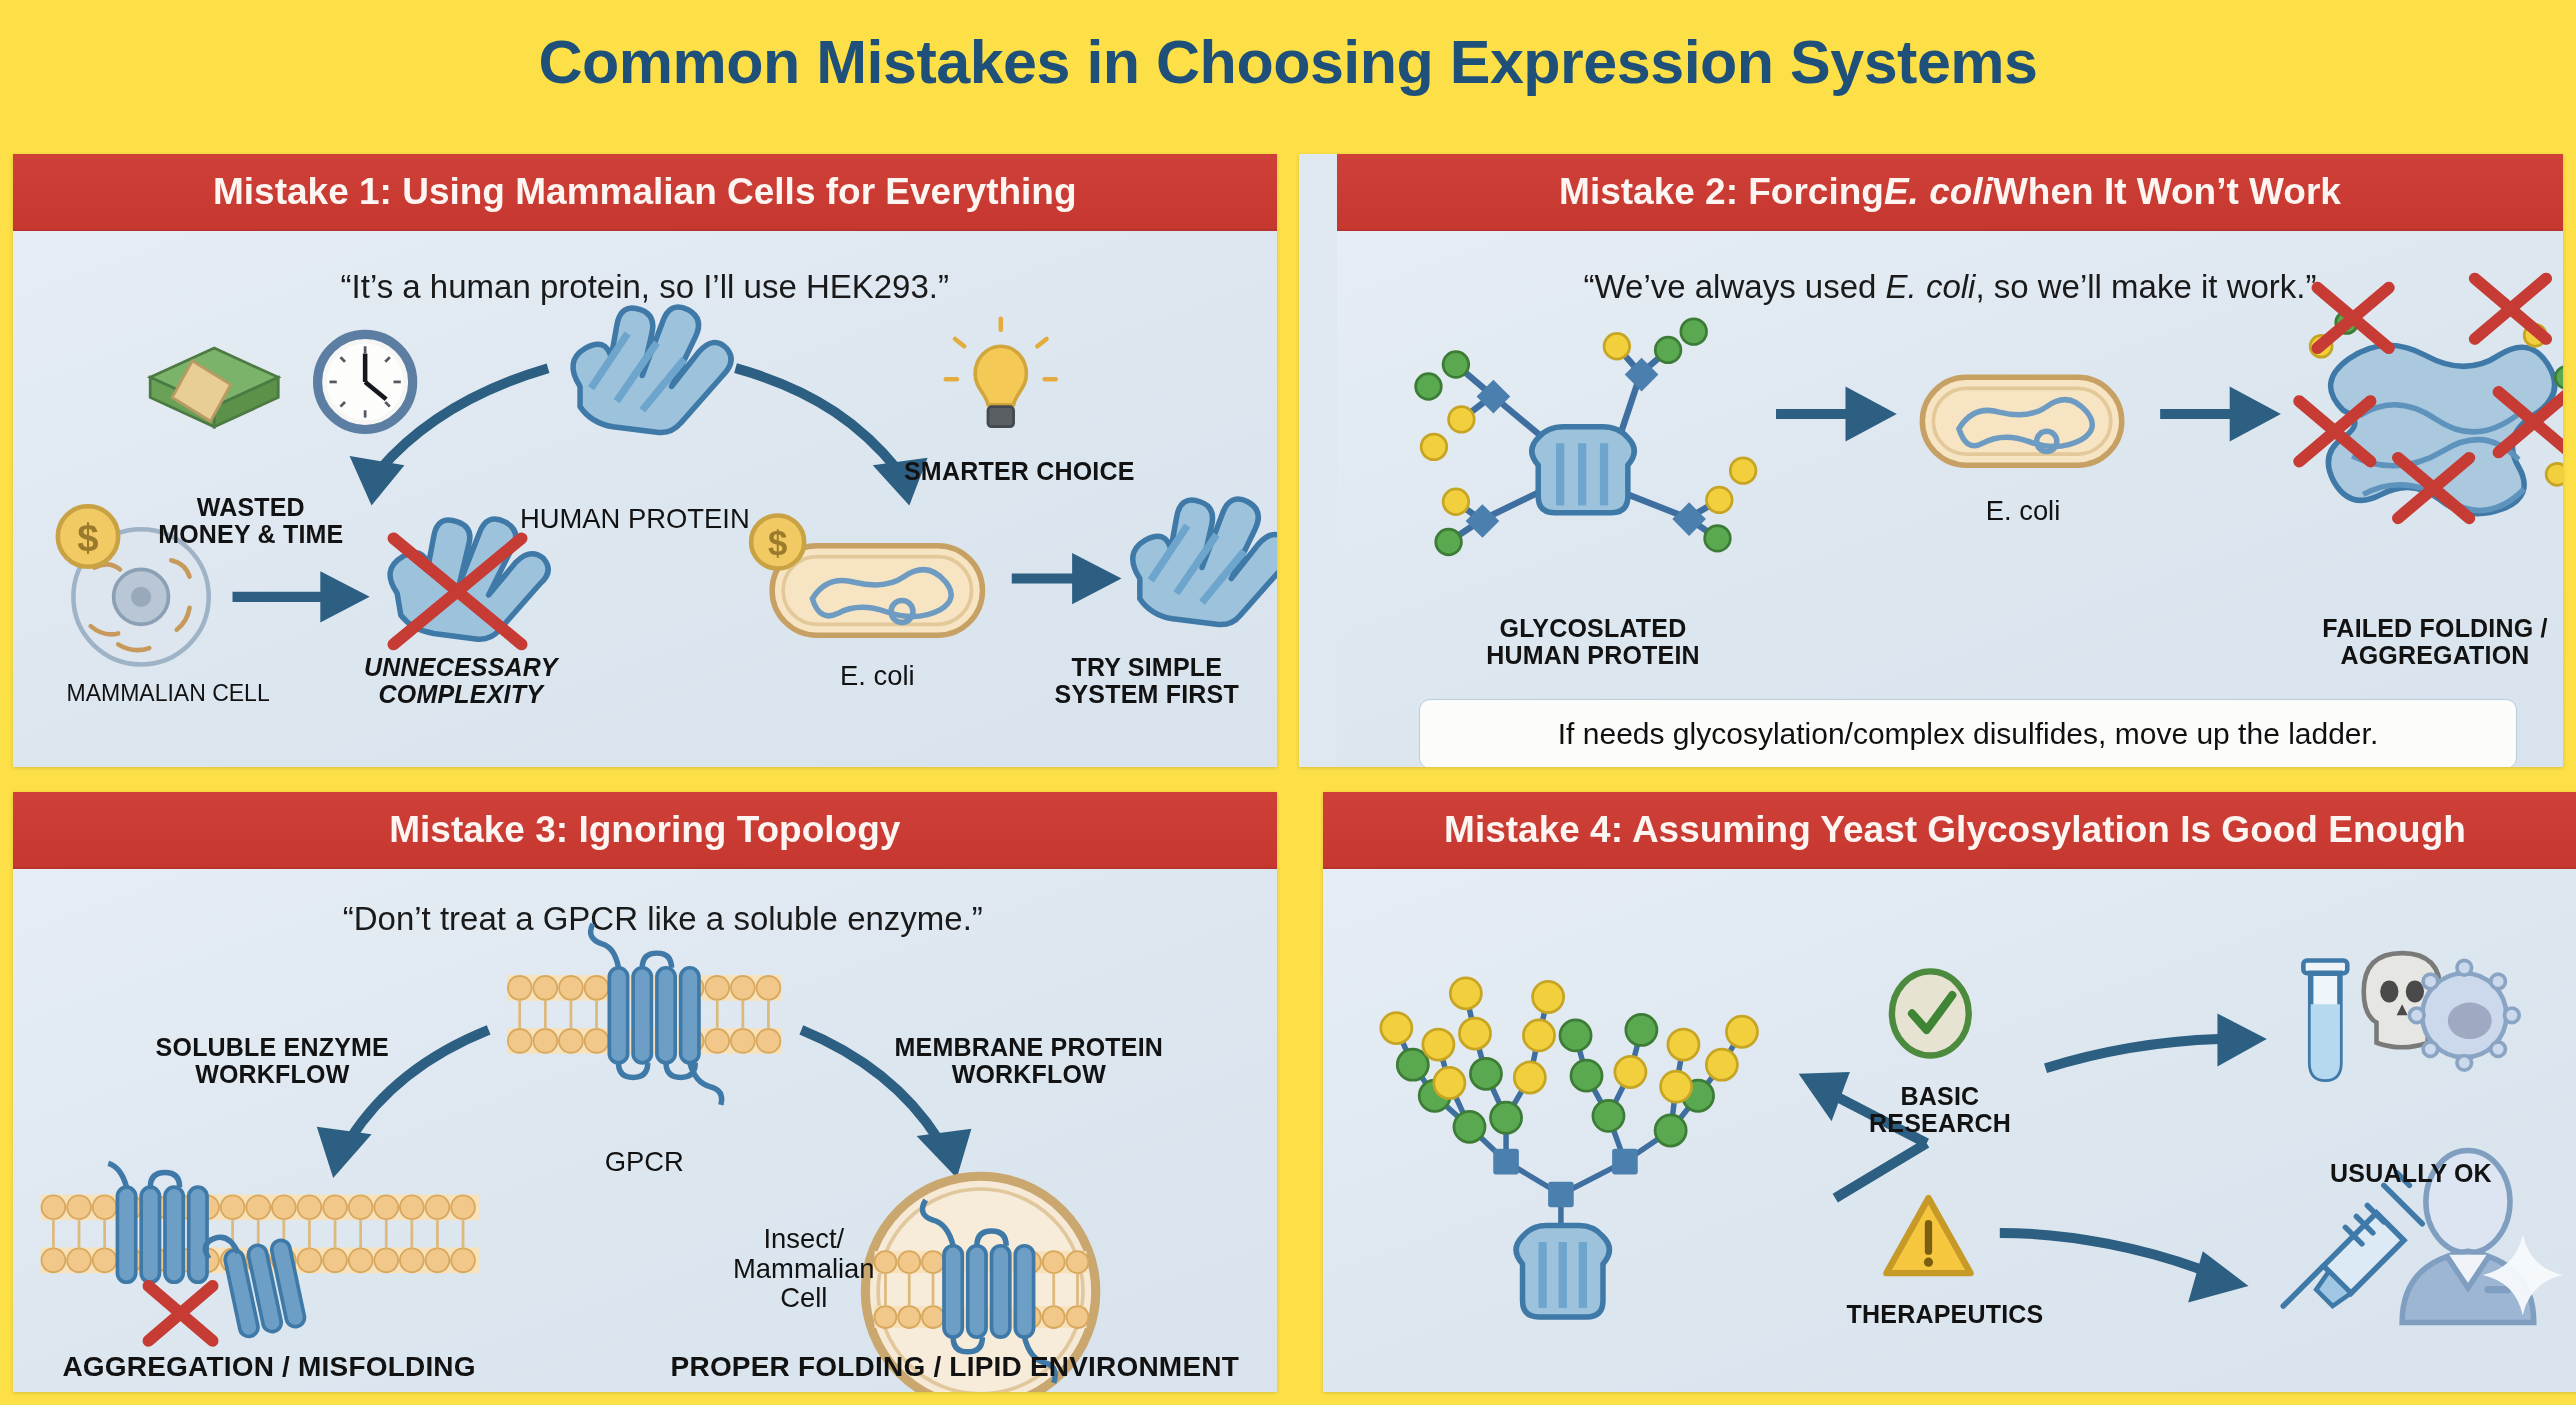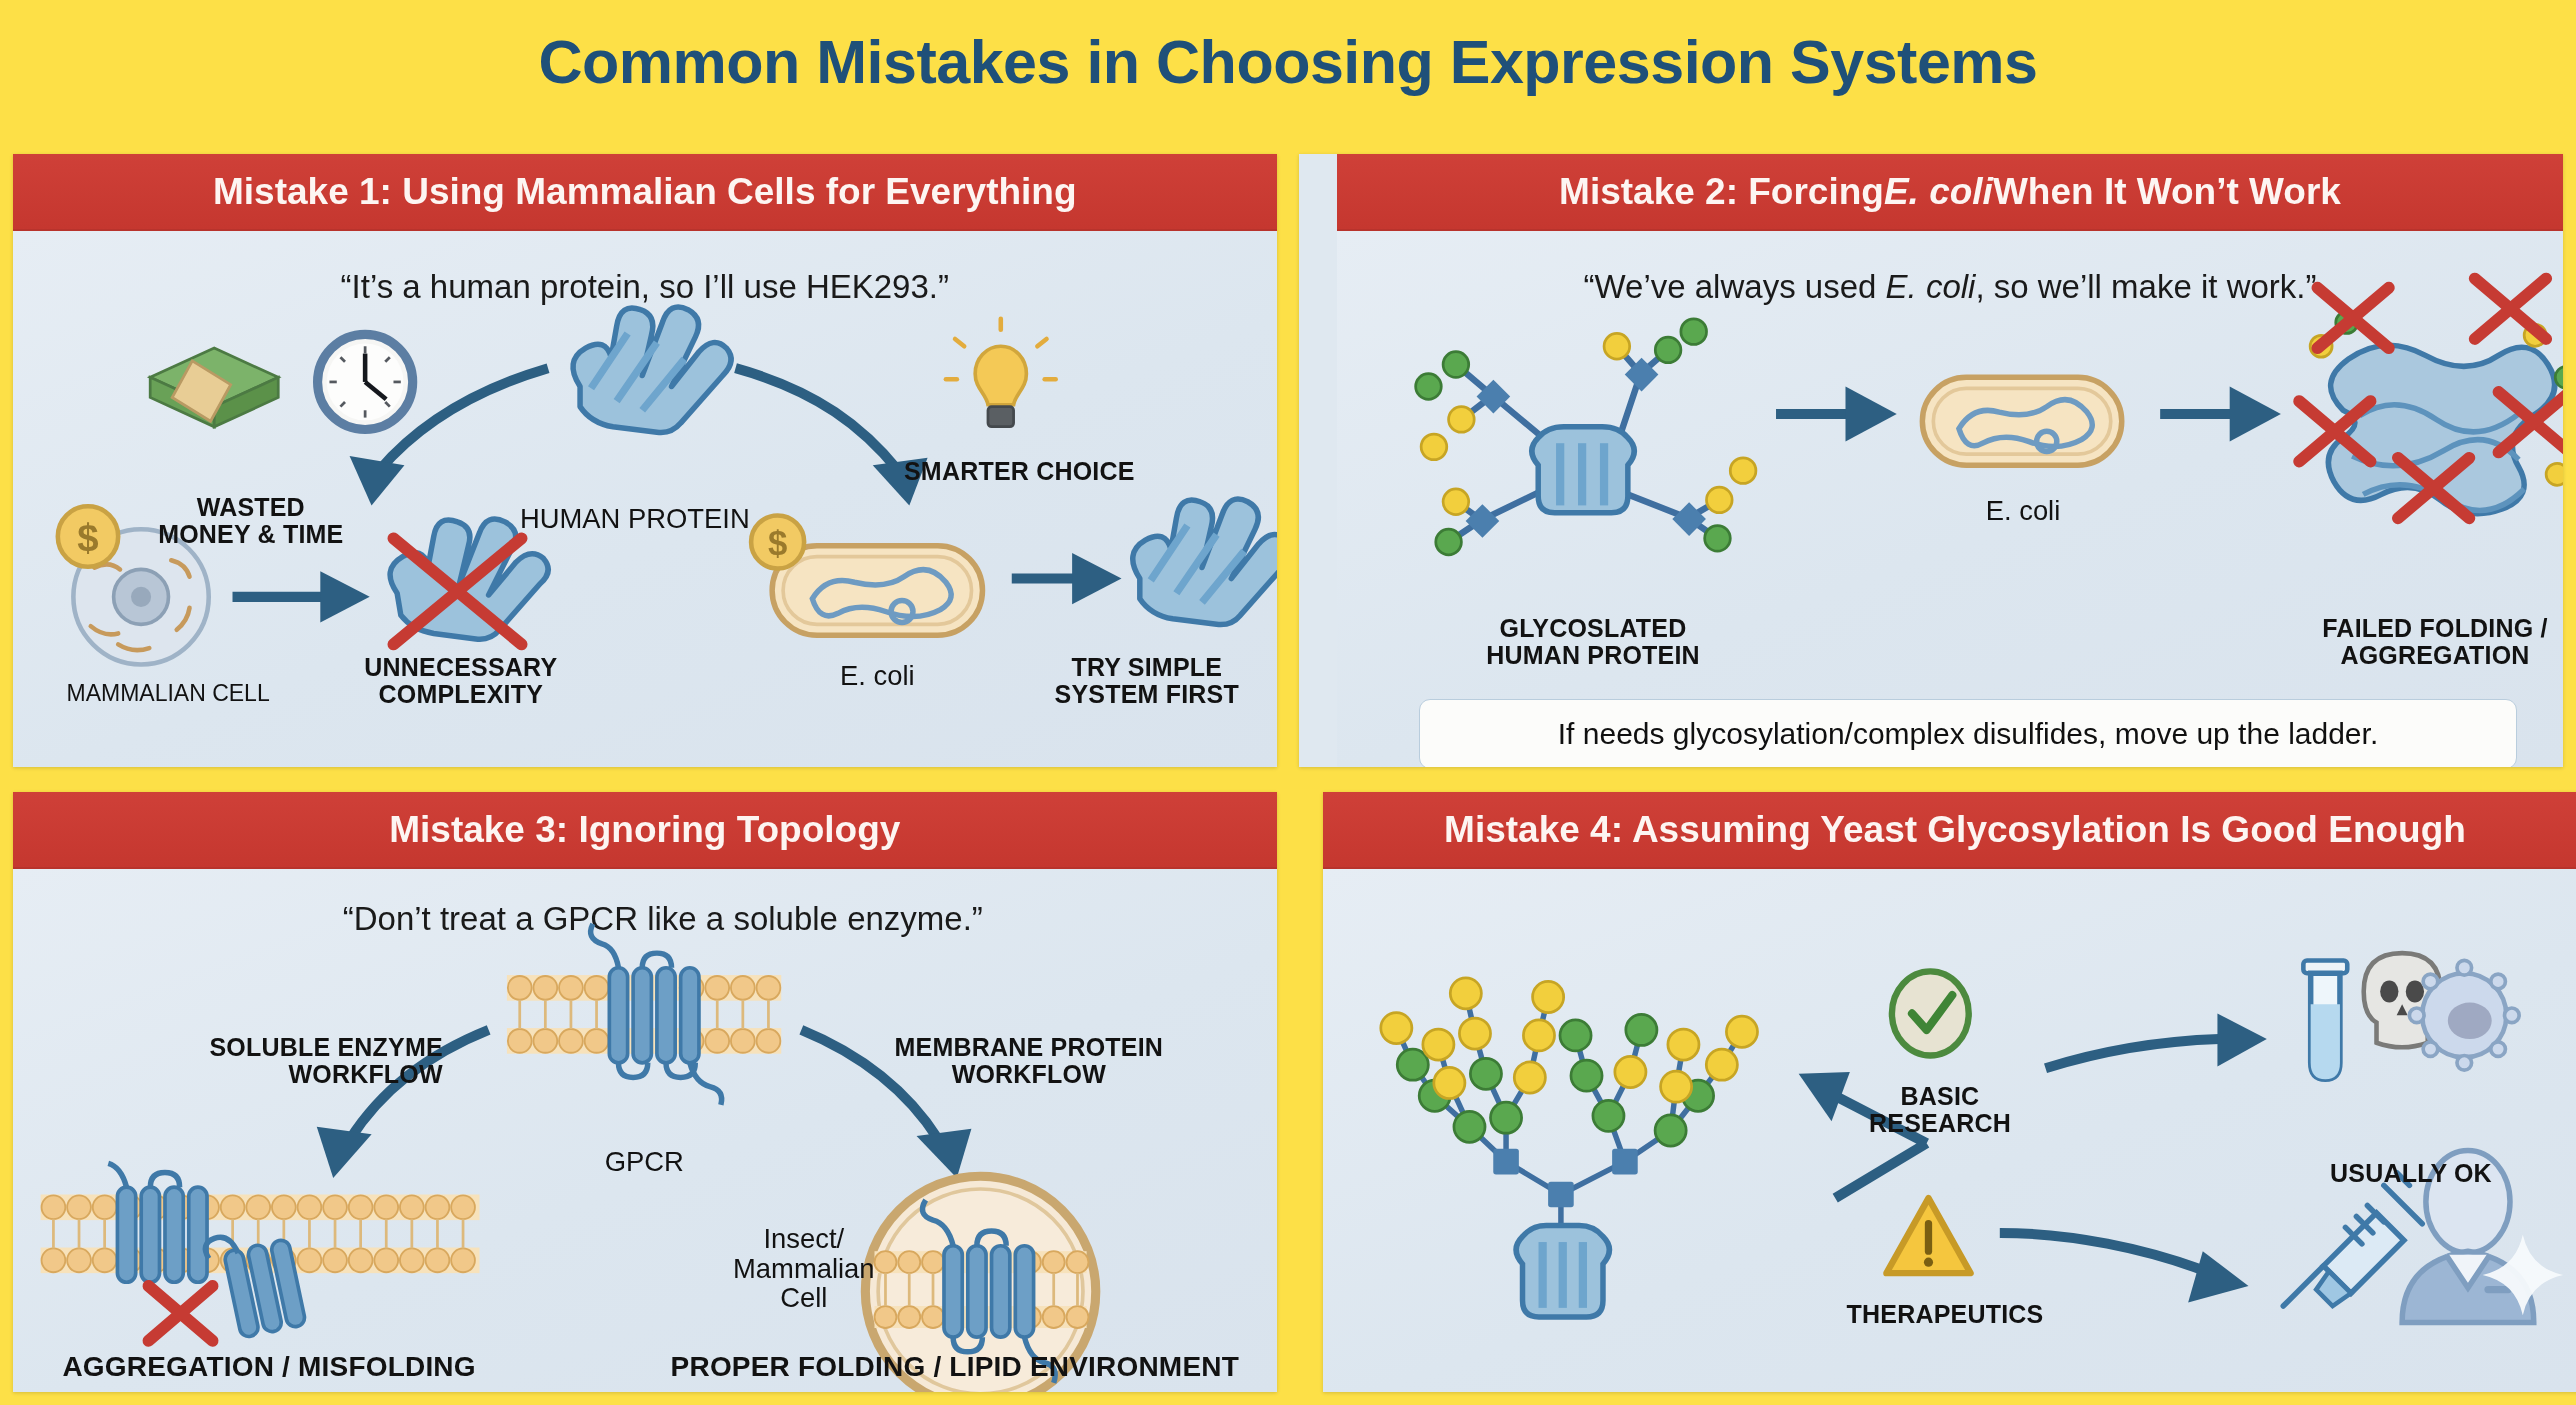--- a/index.html
+++ b/index.html
@@ -206,21 +206,21 @@
                    l-46,52 q-10,12 -26,10 l-48,-6 q-24,-4 -36,-22 z" fill="#9cc2dc" stroke="#3f79a8" stroke-width="6" stroke-linejoin="round"></path>
           <path d="M22,72 l40,-60 M50,86 l44,-64 M78,96 l46,-56" stroke="#6ea5cd" stroke-width="8" fill="none"></path>
         </g>
       </svg>
 
       <div class="lbl" style="left:101px; top:263px; width:274px;">WASTED
 MONEY &amp; TIME</div>
       <div class="lbl reg" style="left:485px; top:273px; width:274px;">HUMAN PROTEIN</div>
       <div class="lbl" style="left:851px; top:227px; width:311px;">SMARTER CHOICE</div>
       <div class="lbl sm reg" style="left:18.3px; top:450px; width:274px;">MAMMALIAN CELL</div>
-      <div class="lbl" style="left:311px; top:423px; width:274px;">UNNECESSARY
+      <div class="lbl" style="left:311px; top:423px; width:274px;font-style:italic;">UNNECESSARY
 COMPLEXITY</div>
       <div class="lbl reg" style="left:741px; top:430px; width:247px;">E. coli</div>
       <div class="lbl" style="left:1006px; top:423px; width:256px;">TRY SIMPLE
 SYSTEM FIRST</div>
     </div>
   </div>
 
   <div class="panel" style="left:1299px; top:154px; width:1264px; height:613px;padding-left:38px;">
     <div class="panel-header">
       <span>Mistake 2: Forcing </span>
@@ -520,21 +520,21 @@
             <rect x="170" y="80" width="20" height="100" rx="10"></rect>
             <rect x="196" y="80" width="20" height="100" rx="10"></rect>
           </g>
           <path d="M128,80 q-6,-24 -22,-28 q-18,-6 -8,-22" fill="none" stroke="#3f79a8" stroke-width="6"></path>
           <path d="M154,80 q0,-16 16,-16 q16,0 16,16" fill="none" stroke="#3f79a8" stroke-width="6"></path>
           <path d="M128,180 q0,16 16,16 q16,0 16,-16" fill="none" stroke="#3f79a8" stroke-width="6"></path>
           <path d="M206,180 q6,24 22,28 q16,4 10,22" fill="none" stroke="#3f79a8" stroke-width="6"></path>
         </g>
       </svg>
 
-      <div class="lbl" style="left:101px; top:165px; width:329px;text-align:right;">SOLUBLE ENZYME
+      <div class="lbl" style="left:95px; top:165px; width:329px;">SOLUBLE ENZYME
 WORKFLOW</div>
       <div class="lbl" style="left:842px; top:165px; width:348px;">MEMBRANE PROTEIN
 WORKFLOW</div>
       <div class="lbl reg" style="left:531px; top:278px; width:201px;">GPCR</div>
       <div class="lbl reg" style="left:686px; top:355px; width:210px;">Insect/
 Mammalian
 Cell</div>
       <div class="lbl" style="left:18.3px; top:483px; width:476px; font-size:28px;">AGGREGATION / MISFOLDING</div>
       <div class="lbl" style="left:631px; top:483px; width:622px; font-size:28px;">PROPER FOLDING / LIPID ENVIRONMENT</div>
     </div>

